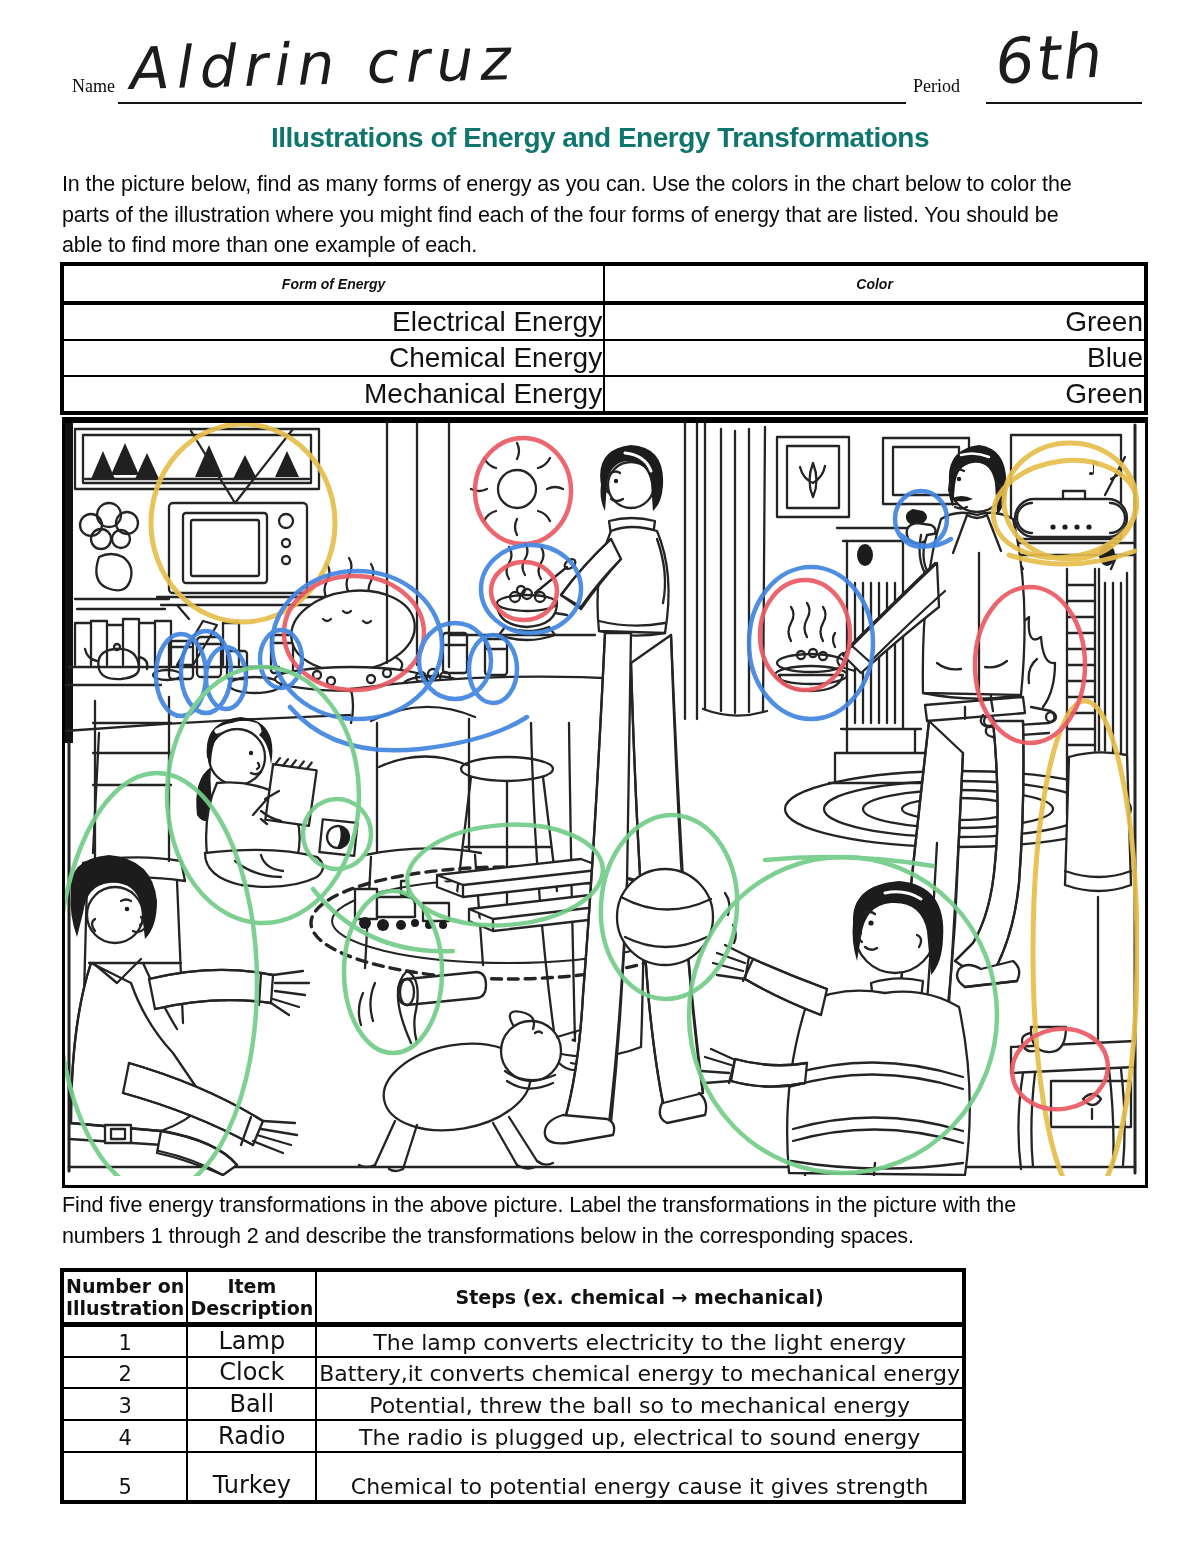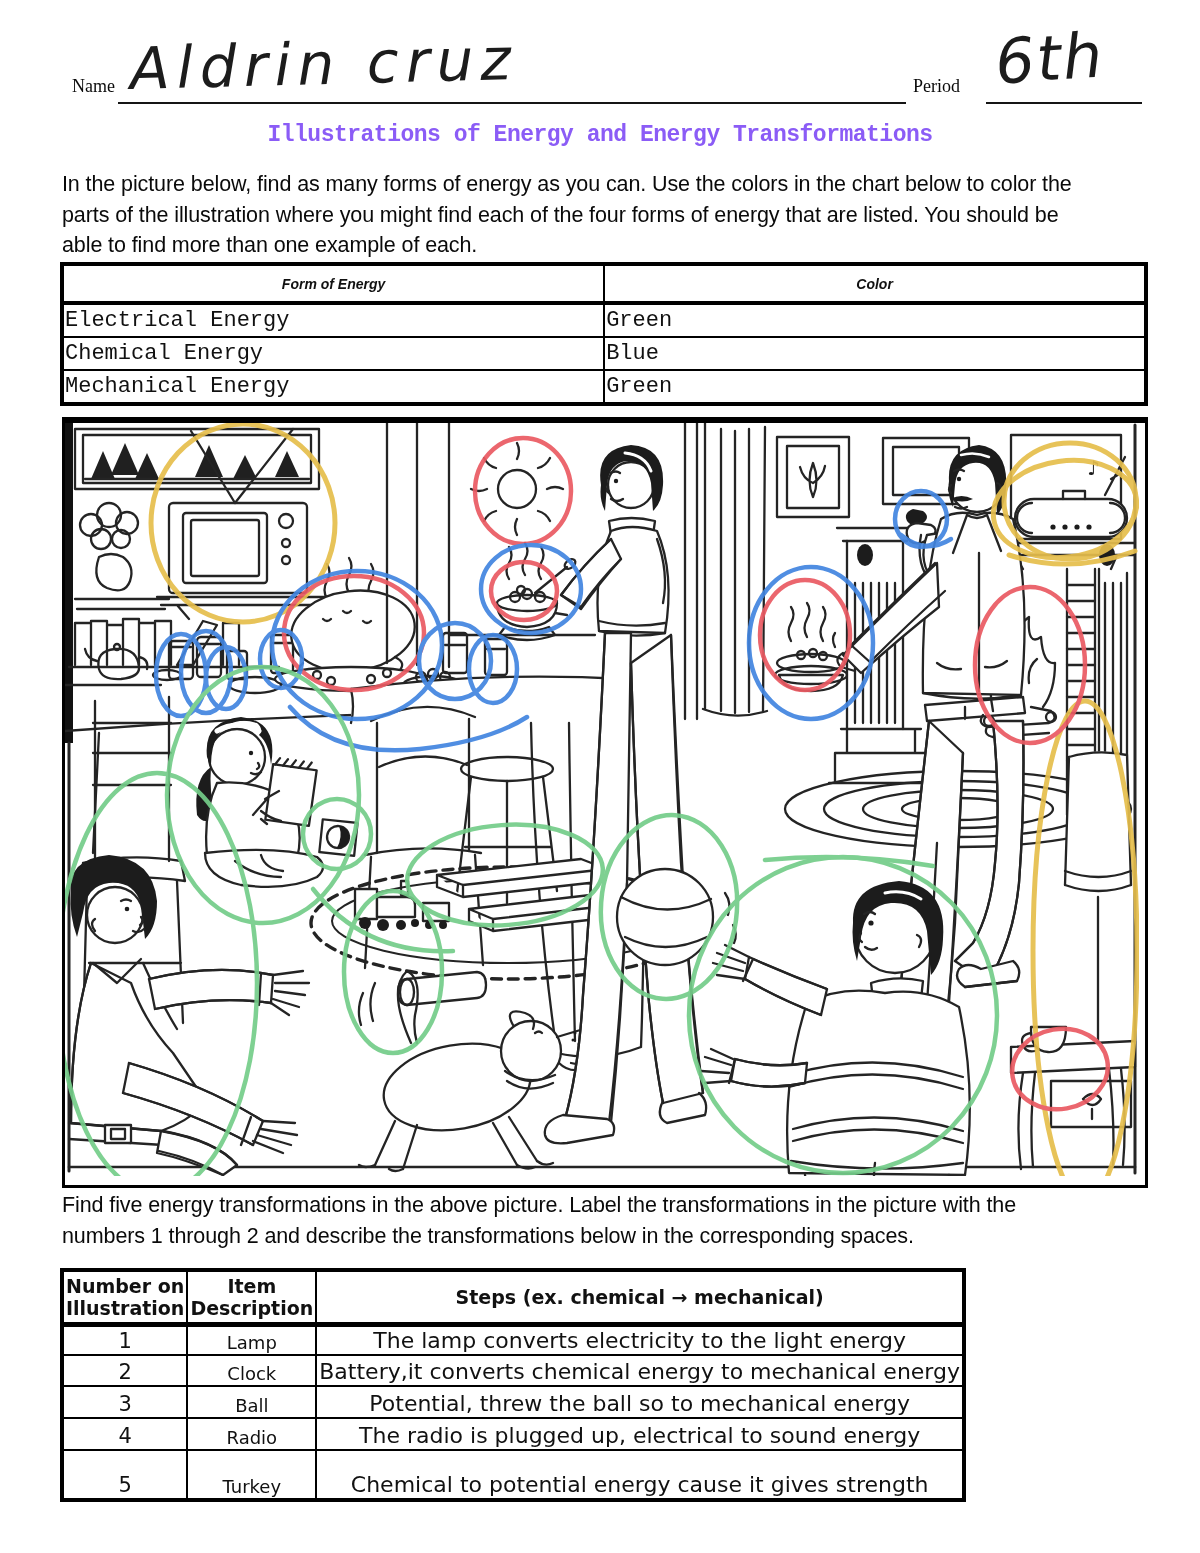--- a/index.html
+++ b/index.html
@@ -4,33 +4,33 @@
 <style>
   html,body{margin:0;padding:0;background:#888;}
   .page{position:relative;width:1200px;height:1553px;background:#fff;
         font-family:"Liberation Sans",sans-serif;color:#111;overflow:hidden;margin:0 auto;}
   .abs{position:absolute;}
   .serif-lbl{font-family:"Liberation Serif",serif;font-size:18px;color:#0a0a0a;}
   .rule{border-bottom:2.5px solid #151515;height:0;}
   .hand{font-family:"DejaVu Sans",sans-serif;font-style:italic;color:#1c1c1c;}
   .name-val{font-size:58px;letter-spacing:7px;transform:rotate(-1.5deg);white-space:nowrap;}
   .period-val{font-size:62px;letter-spacing:2px;transform:rotate(-4deg);}
-  .title{width:100%;text-align:center;font-size:23px;font-weight:bold;letter-spacing:-0.5px;color:#8b5cf6;font-family:Liberation Mono, monospace;}
+  .title{width:100%;text-align:center;font-size:28px;font-weight:bold;letter-spacing:-0.5px;color:#0f766e;}
   .para{width:1020px;font-size:21.5px;line-height:1.42;color:#0a0a0a;letter-spacing:-0.1px;}
   table{border-collapse:collapse;background:#fff;}
   .t1{width:1088px;border:4px solid #000;}
   .t1 th{border:2px solid #000;border-bottom:4px solid #000;font-size:14px;height:33px;text-align:center;font-style:italic;}
-  .t1 td{border:2px solid #000;font-size:22px;height:29px;text-align:left;font-family:Liberation Mono, monospace;}
+  .t1 td{border:2px solid #000;font-size:28px;height:29px;text-align:right;}
   .t2{width:901px;border:4px solid #000;}
   .t2 th{border:2px solid #000;border-bottom:5px solid #000;font-family:"DejaVu Sans",sans-serif;
          font-size:19px;text-align:center;vertical-align:middle;padding:3px 2px;}
   .t2 td{border:2px solid #000;font-family:"DejaVu Sans",sans-serif;text-align:center;vertical-align:bottom;
          padding:0 2px 1px 2px;}
   .t2 .num{font-size:21px;}
-  .t2 .item{font-size:18px;}
+  .t2 .item{font-size:24px;}
   .t2 .steps{font-size:22px;white-space:nowrap;overflow:visible;}
   .illus{border:3px solid #000;border-top:6px solid #000;background:#fff;}
   svg{display:block;}
 </style>
 </head>
 <body>
 
 <div class="page">
 
   <span class="abs serif-lbl" style="left:72px;top:76px;">Name</span>

